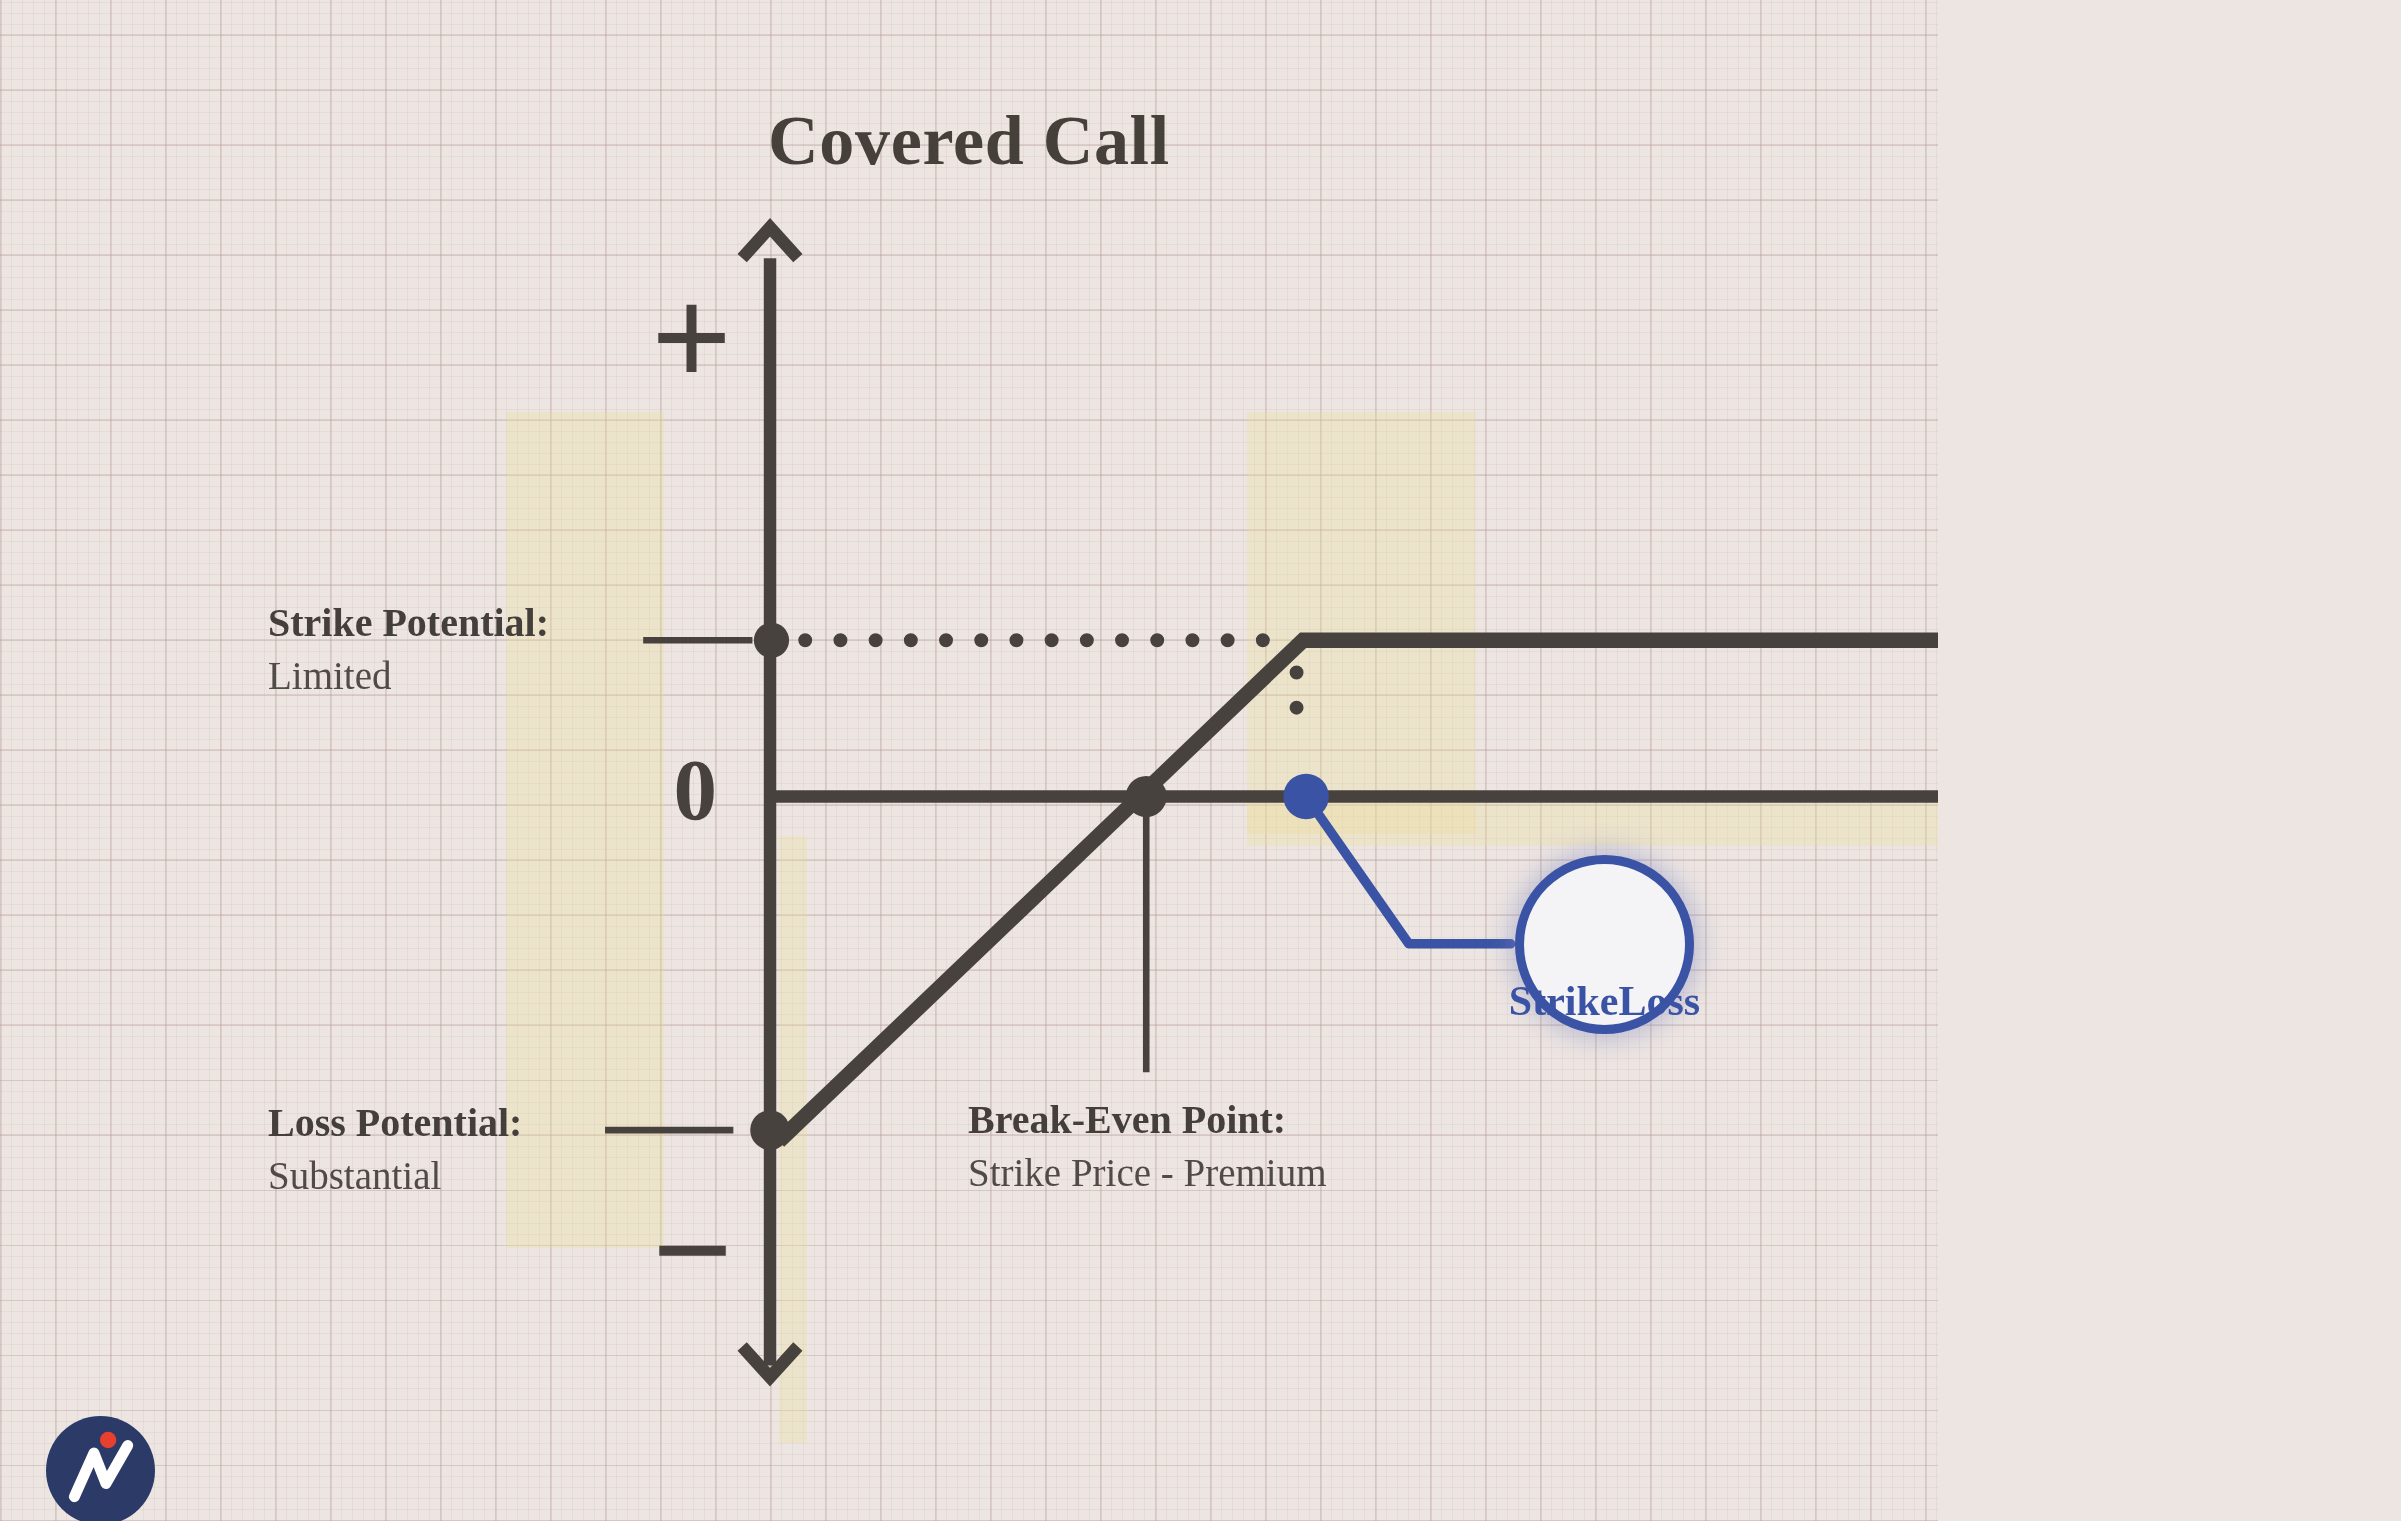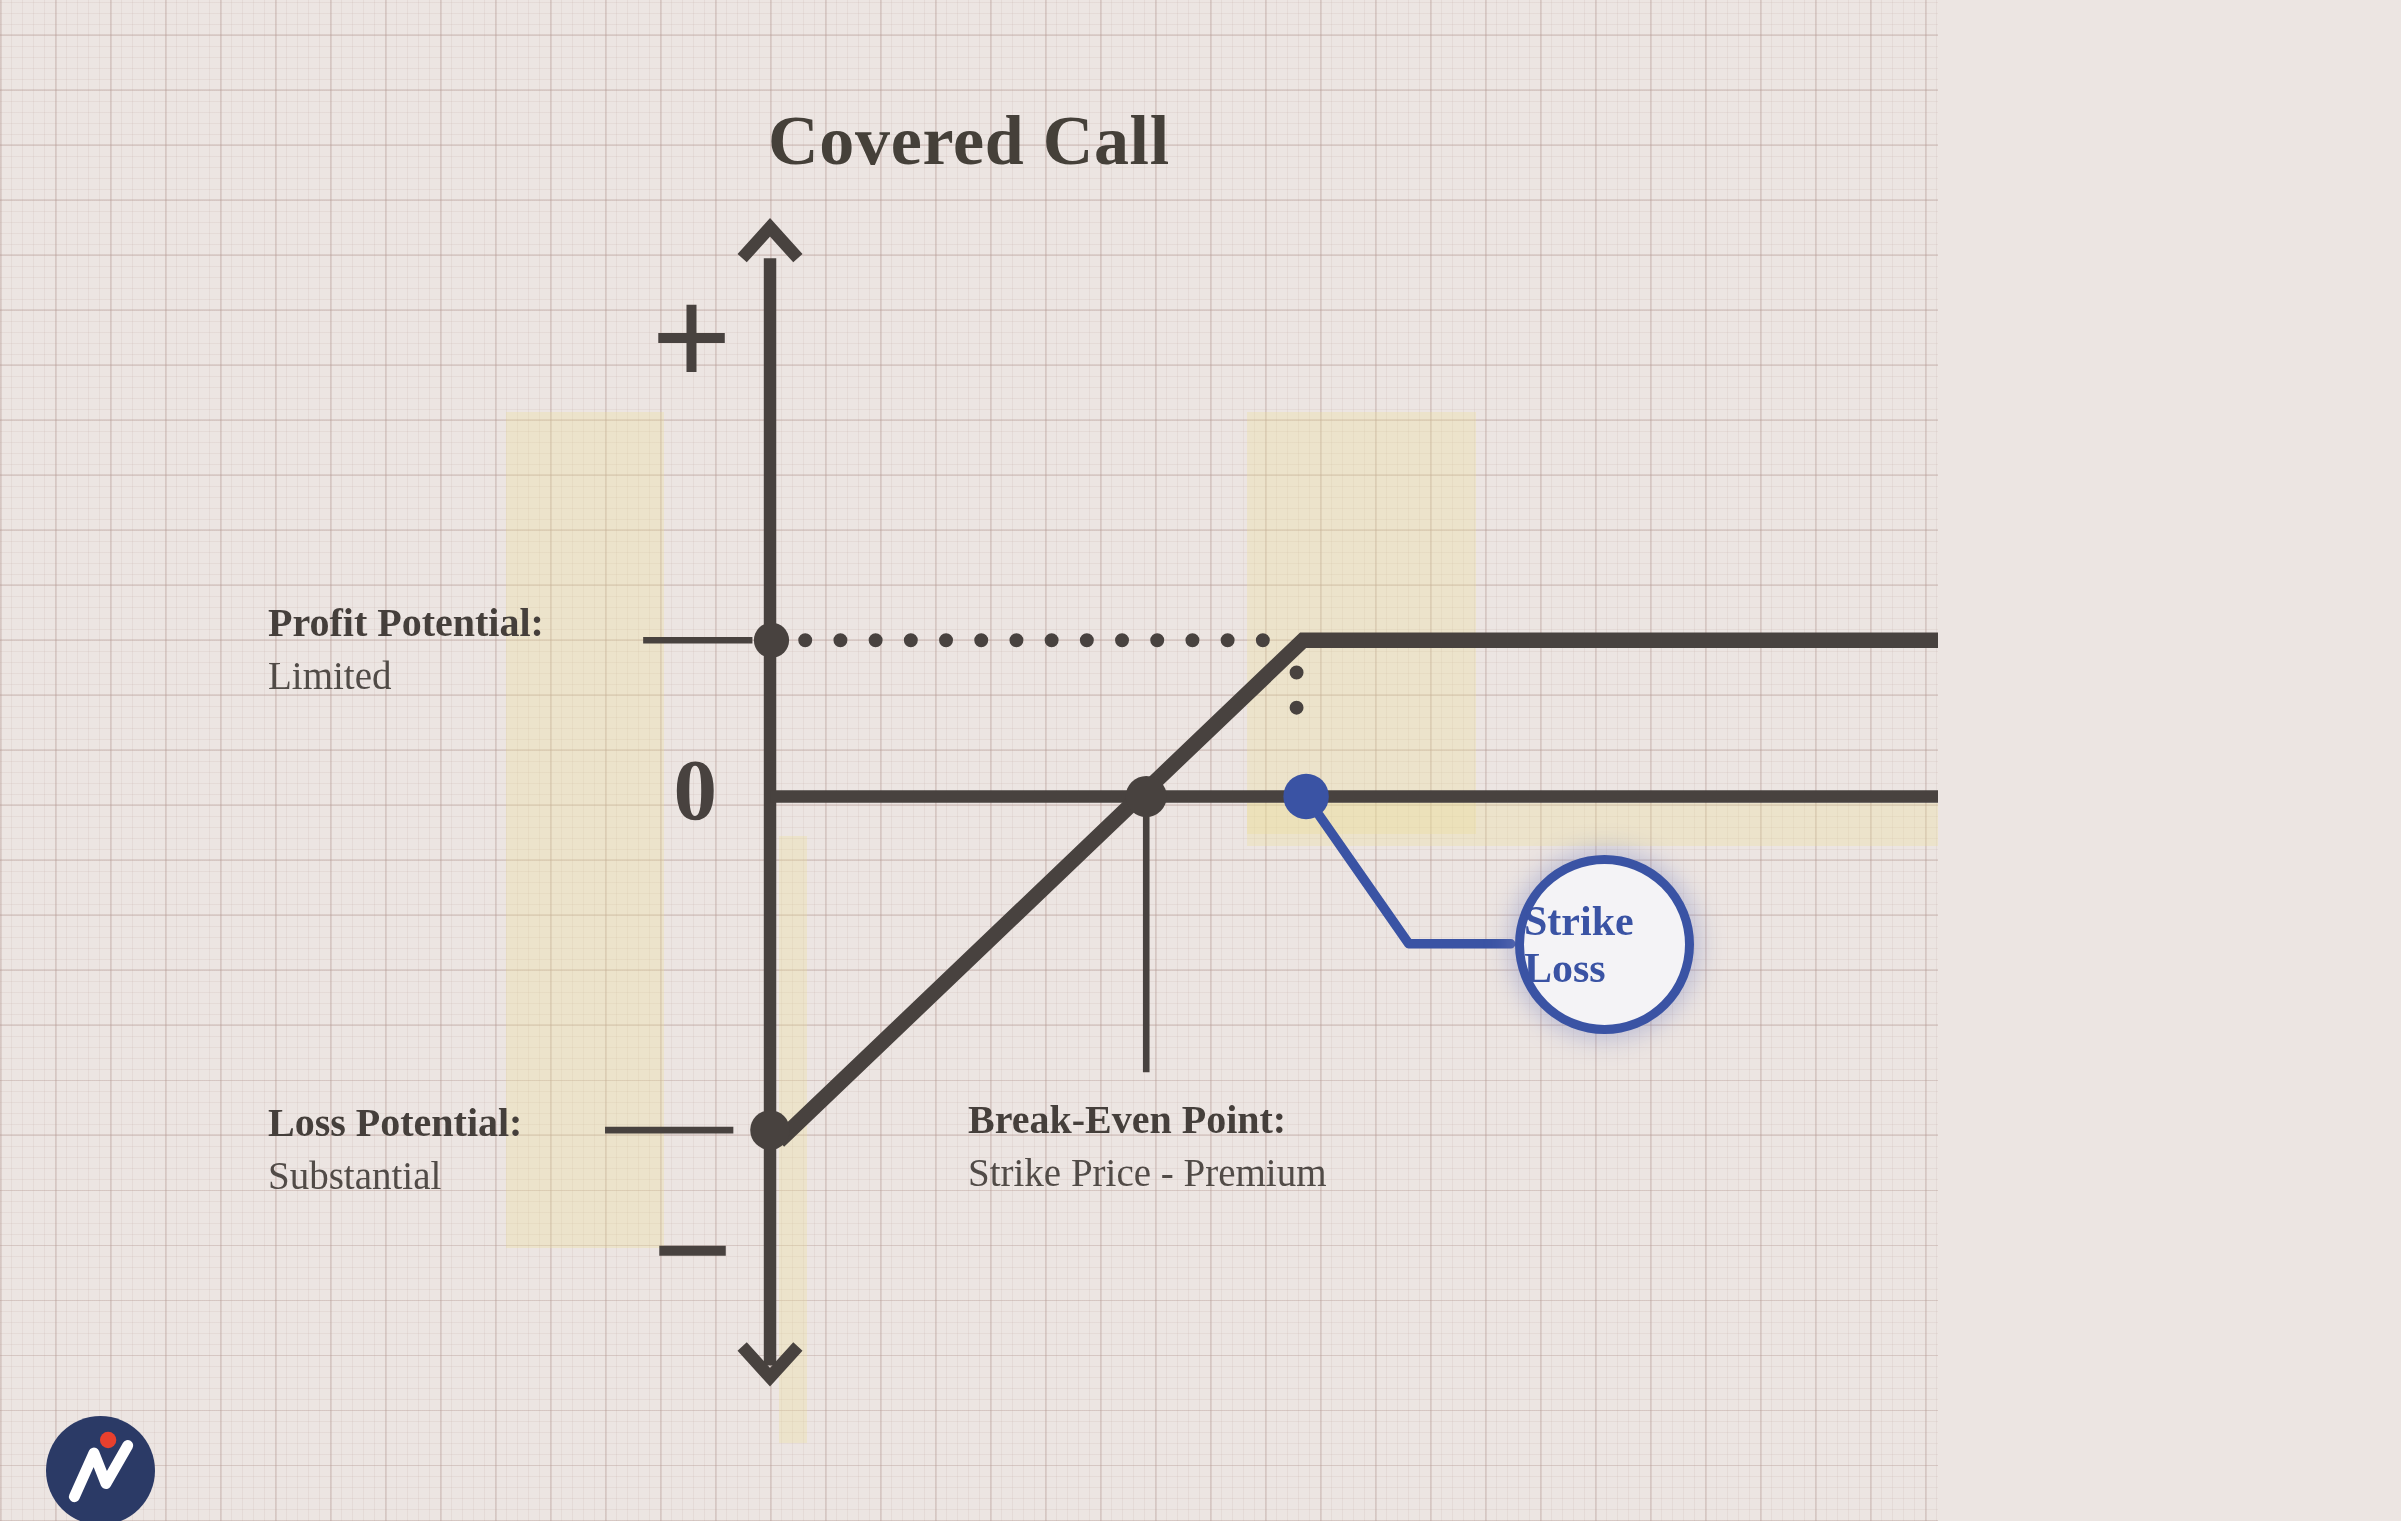--- a/index.html
+++ b/index.html
@@ -41,21 +41,21 @@
   .minus{left:612px;top:1174px;width:161px;height:151px;font-size:143px;}
   .note{position:absolute;line-height:53px;}
   .note-h{font-size:40px;font-weight:bold;color:#453F3B;}
   .note-v{font-size:39px;font-weight:normal;color:#514B47;}
   .profit-note{left:268px;top:596px;}
   .loss-note{left:268px;top:1096px;}
   .breakeven-note{left:968px;top:1093px;}
   .strike-badge{
     position:absolute;left:1515px;top:855px;width:179px;height:179px;
     box-sizing:border-box;border:9.5px solid #3A53A4;border-radius:50%;
-    background:#F4F3F6;display:flex;flex-direction:column;align-items:flex-start;justify-content:center;
+    background:#F4F3F6;display:flex;flex-direction:row;align-items:flex-end;justify-content:center;
     font-size:42px;font-weight:bold;color:#3A53A4;line-height:47px;
     box-shadow:0 0 25px 5.9px rgba(130,140,195,0.45);
   }
   .brand{position:absolute;left:46px;top:1416px;display:flex;align-items:center;}
   .brand-mark{width:109px;height:109px;display:block;}
   .brand-text{font-size:59px;font-weight:bold;color:#191919;margin-left:11.7px;letter-spacing:-0.7px;}
 </style>
 </head>
 <body>
 
@@ -89,21 +89,21 @@
     <circle class="blue-dot" cx="1781" cy="1086" r="31"></circle>
   </svg>
 
   <div class="title">Covered Call</div>
 
   <div class="axis-glyph plus">+</div>
   <div class="axis-glyph zero">0</div>
   <div class="axis-glyph minus">−</div>
 
   <div class="note profit-note">
-    <div class="note-h">Profit Potential:</div>
+    <div class="note-h">Strike Potential:</div>
     <div class="note-v">Limited</div>
   </div>
 
   <div class="note breakeven-note">
     <div class="note-h">Break-Even Point:</div>
     <div class="note-v">Strike Price - Premium</div>
   </div>
 
   <div class="note loss-note">
     <div class="note-h">Loss Potential:</div>

